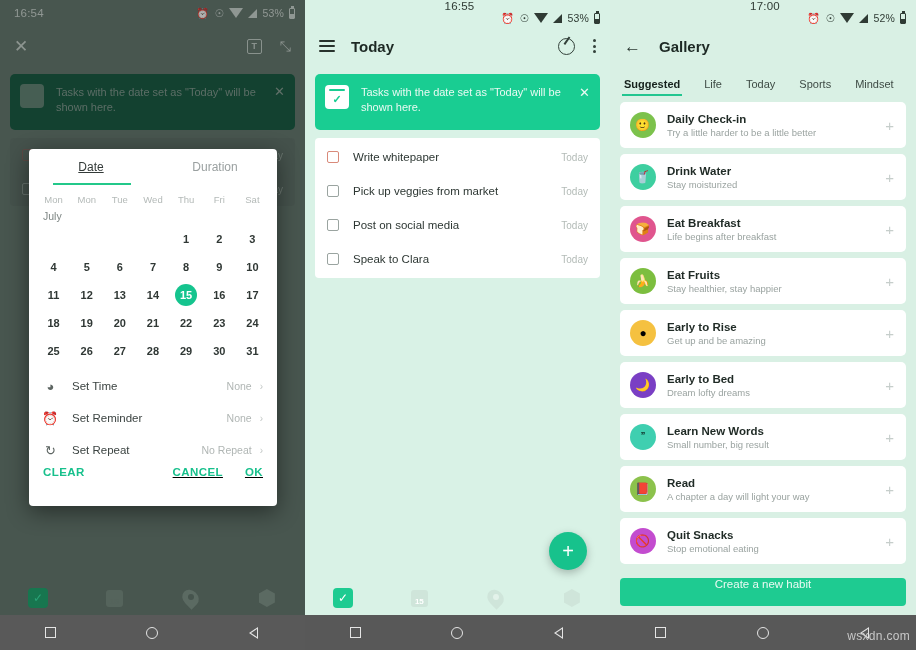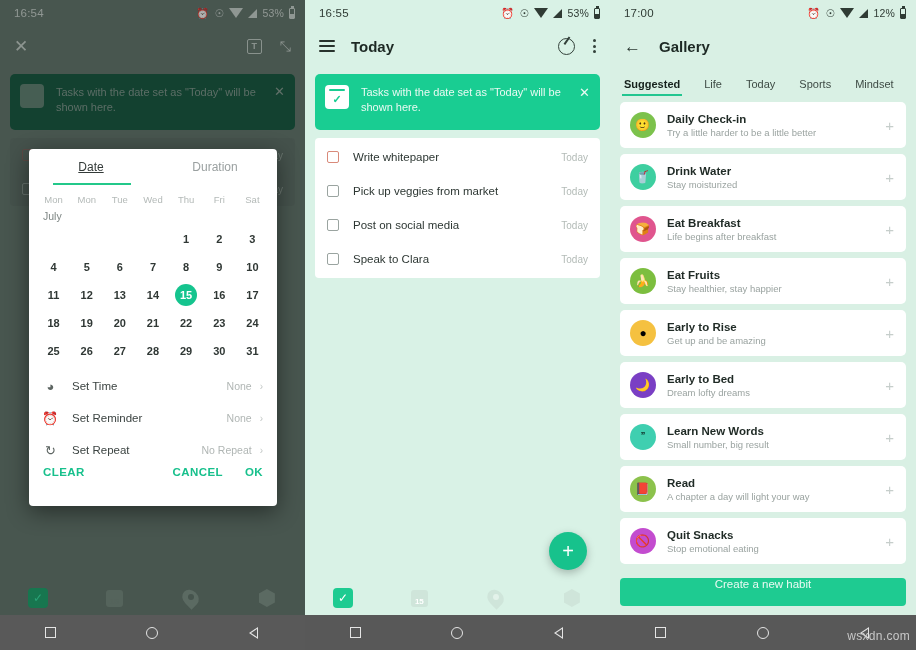--- a/index.html
+++ b/index.html
@@ -19,21 +19,21 @@
   .statusbar {
     height: 26px; display: flex; align-items: center;
     padding: 0 10px 0 14px; font-size: 11.5px; letter-spacing: .2px;
   }
   .statusbar .time { flex: 0 0 auto; }
   .statusbar .sysicons {
     margin-left: auto; display: flex; align-items: center; gap: 5px;
     font-size: 10.5px;
   }
   .panel-a .statusbar { color: #cdd4cf; }
-  .panel-b .statusbar, .panel-c .statusbar { color: #2f3b34; }
+  .panel-b .statusbar, .panel-c .statusbar { color: #2f3b34; flex-direction: column; }
   .ic { display: inline-block; line-height: 1; }
   .wifi {
     width: 0; height: 0; border-left: 7px solid transparent;
     border-right: 7px solid transparent; border-top: 10px solid currentColor;
     display: inline-block;
   }
   .sig {
     width: 0; height: 0; border-left: 9px solid transparent;
     border-bottom: 9px solid currentColor; display: inline-block;
   }
@@ -139,21 +139,21 @@
     font-size: 13px;
   }
   .opt .val { margin-left: auto; font-size: 10.5px; color: #b0b6b4; }
   .opt .chev { margin-left: 8px; font-size: 10px; color: #c4c9c7; }
   .dlg-actions {
     display: flex; height: 40px; padding: 0 14px;
   }
   .dlg-actions .btn {
     font-size: 11.5px; font-weight: bold; color: #17c08c; letter-spacing: .4px;
   }
-  .dlg-actions .right { margin-left: auto; display: flex; gap: 22px; }
+  .dlg-actions .right { margin-left: auto; display: flex; gap: 22px; text-decoration: underline; }
 
   
   .b-topbar {
     height: 40px; display: flex; align-items: center; padding: 0 14px;
     color: #1f2b25;
   }
   .hamb { width: 16px; display: flex; flex-direction: column; gap: 3px; margin-right: 16px; }
   .hamb i { display:block; height: 1.8px; background: #28332d; border-radius: 1px; }
   .b-title { font-size: 15px; font-weight: bold; color: #1d2924; }
   .b-topbar .spacer { flex: 1; }
@@ -624,21 +624,21 @@
   </div>
 
   <div class="panel panel-c">
     <div class="statusbar">
       <span class="time">17:00</span>
       <span class="sysicons">
         <span class="ic">⏰</span>
         <span class="ic">☉</span>
         <span class="wifi"></span>
         <span class="sig"></span>
-        <span>12%</span>
+        <span>52%</span>
         <span class="batt"></span>
       </span>
     </div>
 
     <div class="c-topbar">
       <span class="back-arrow">←</span>
       <span class="c-title">Gallery</span>
     </div>
 
     <div class="c-tabs">

